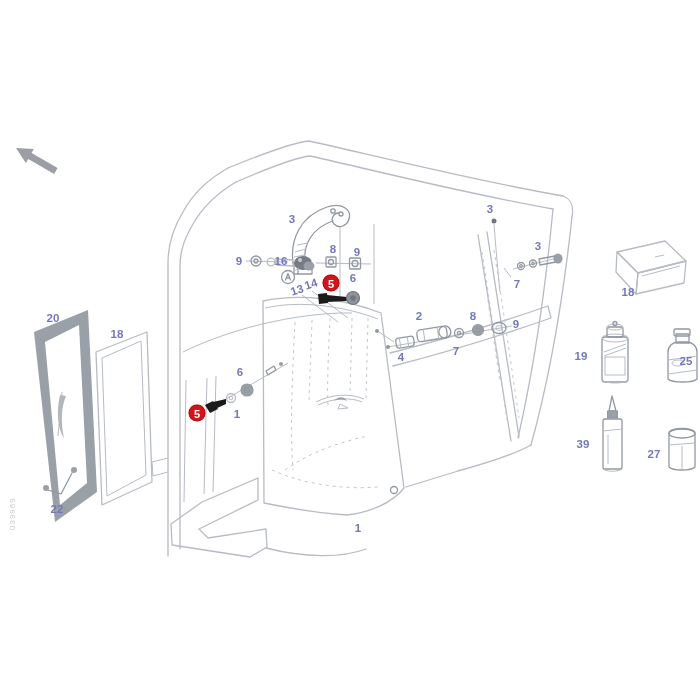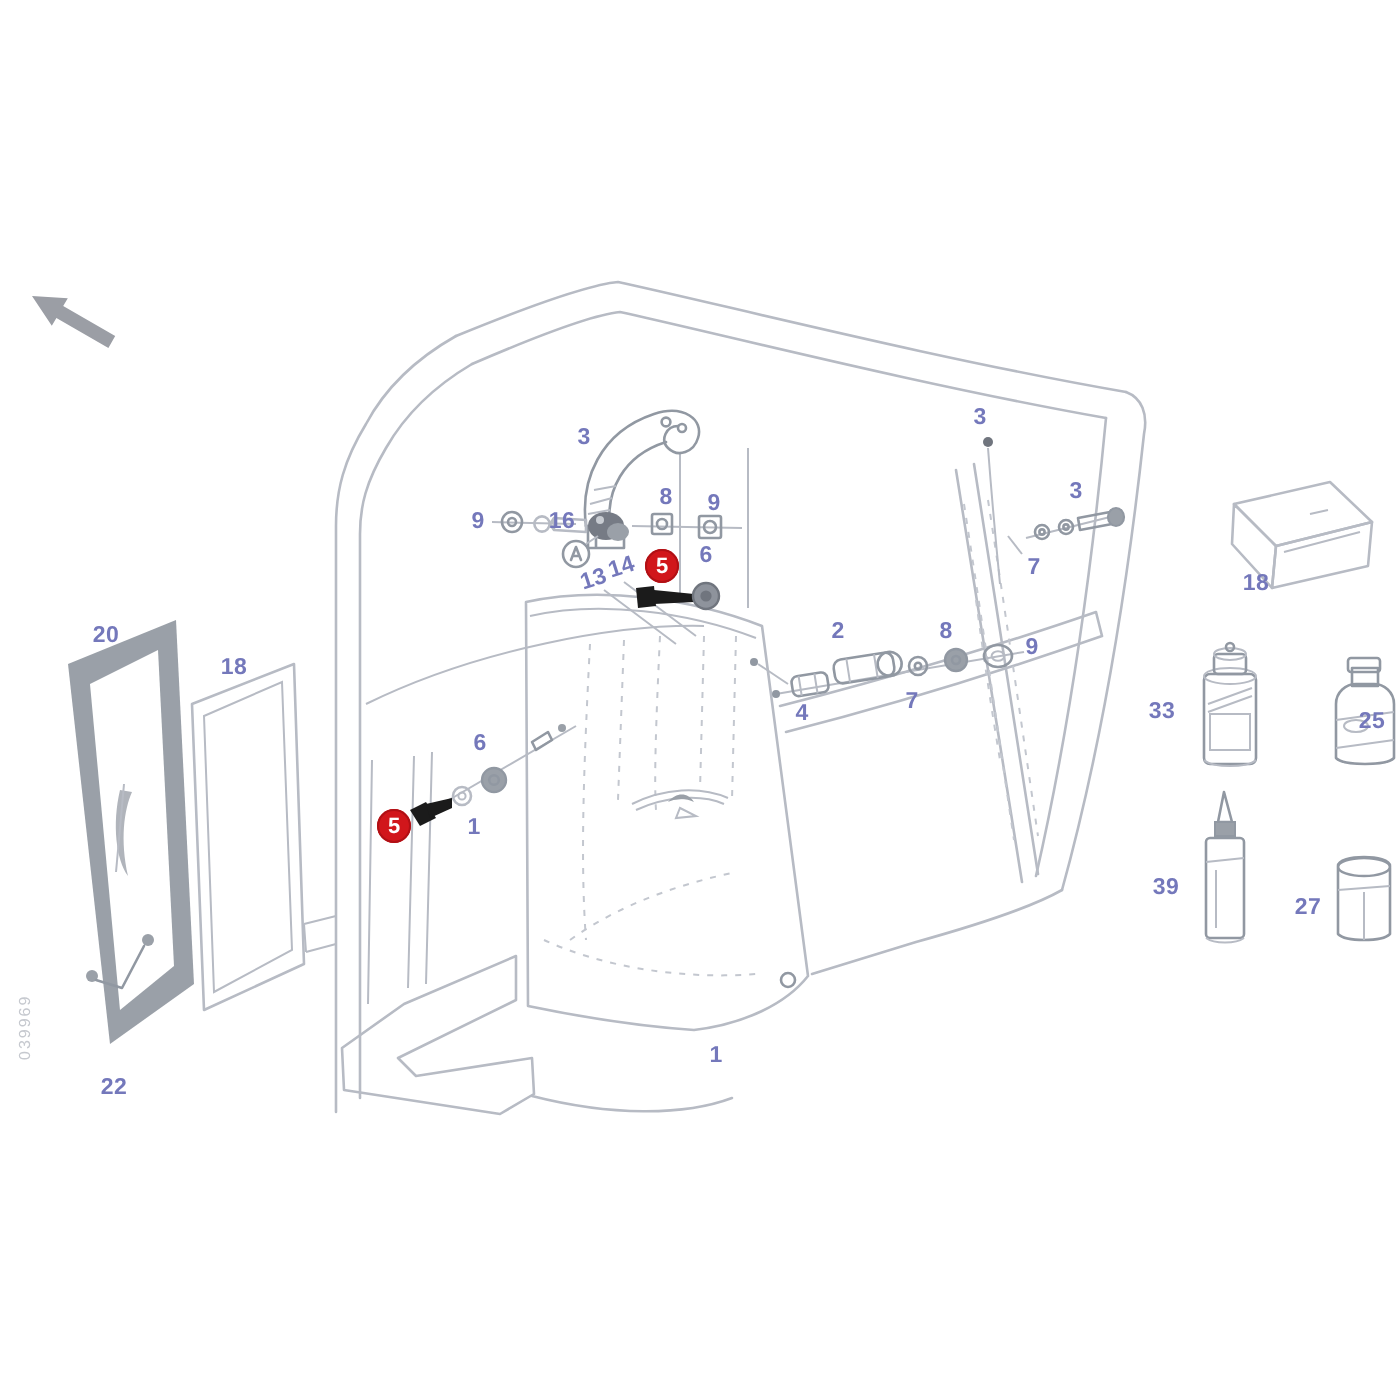--- a/index.html
+++ b/index.html
@@ -229,19 +229,19 @@
   <span class="callout" style="left:516px;top:324px;">9</span>
   <span class="callout" style="left:538px;top:246px;">3</span>
   <span class="callout" style="left:517px;top:284px;">7</span>
   <span class="callout" style="left:237px;top:414px;">1</span>
   <span class="callout rot" style="left:297px;top:290px;">13</span>
   <span class="callout rot" style="left:311px;top:284px;">14</span>
   <span class="callout" style="left:292px;top:219px;">3</span>
   <span class="callout" style="left:281px;top:246px;margin-top:15px;">16</span>
   <span class="callout" style="left:53px;top:318px;">20</span>
   <span class="callout" style="left:628px;top:292px;">18</span>
-  <span class="callout" style="left:57px;top:509px;margin-top:35px;">22</span>
+  <span class="callout" style="left:57px;top:509px;">22</span>
   <span class="callout" style="left:117px;top:334px;">18</span>
-  <span class="callout" style="left:581px;top:356px;">33</span>
+  <span class="callout" style="left:581px;top:356px;">19</span>
   <span class="callout" style="left:653px;top:361px;margin-left:33px;">25</span>
   <span class="callout" style="left:583px;top:444px;">39</span>
   <span class="callout" style="left:654px;top:454px;">27</span>
 </div>
 
 </body></html>

